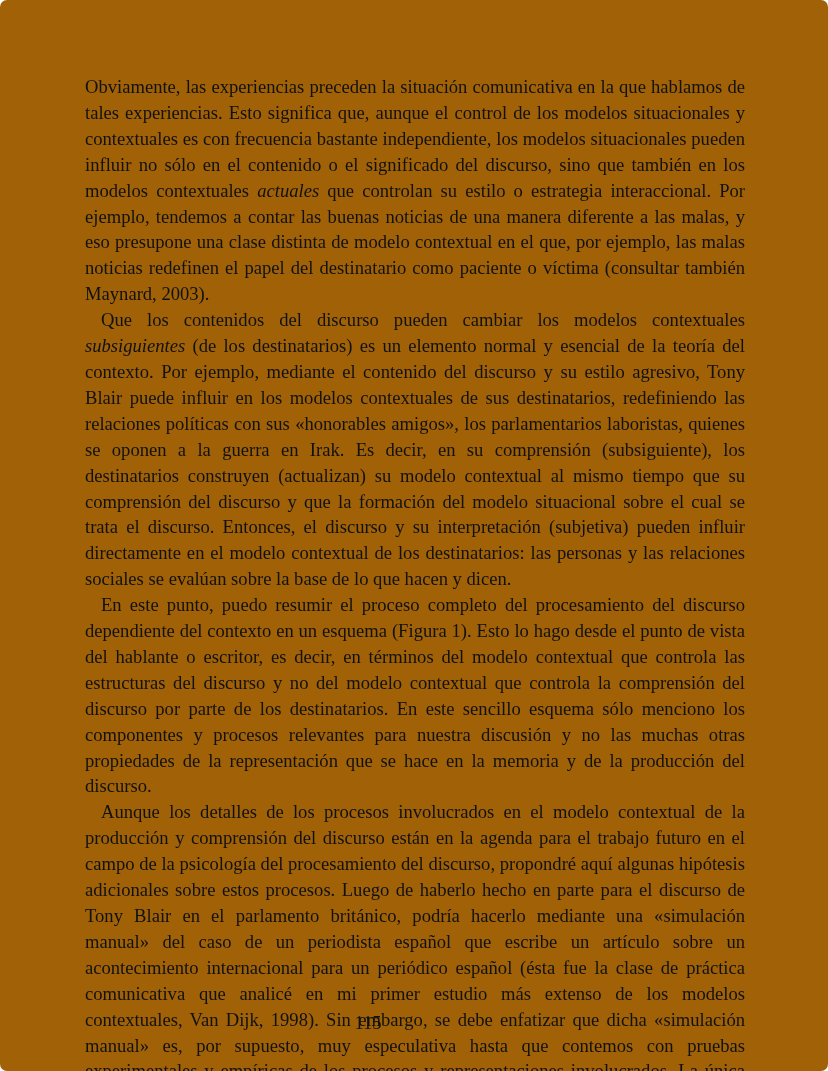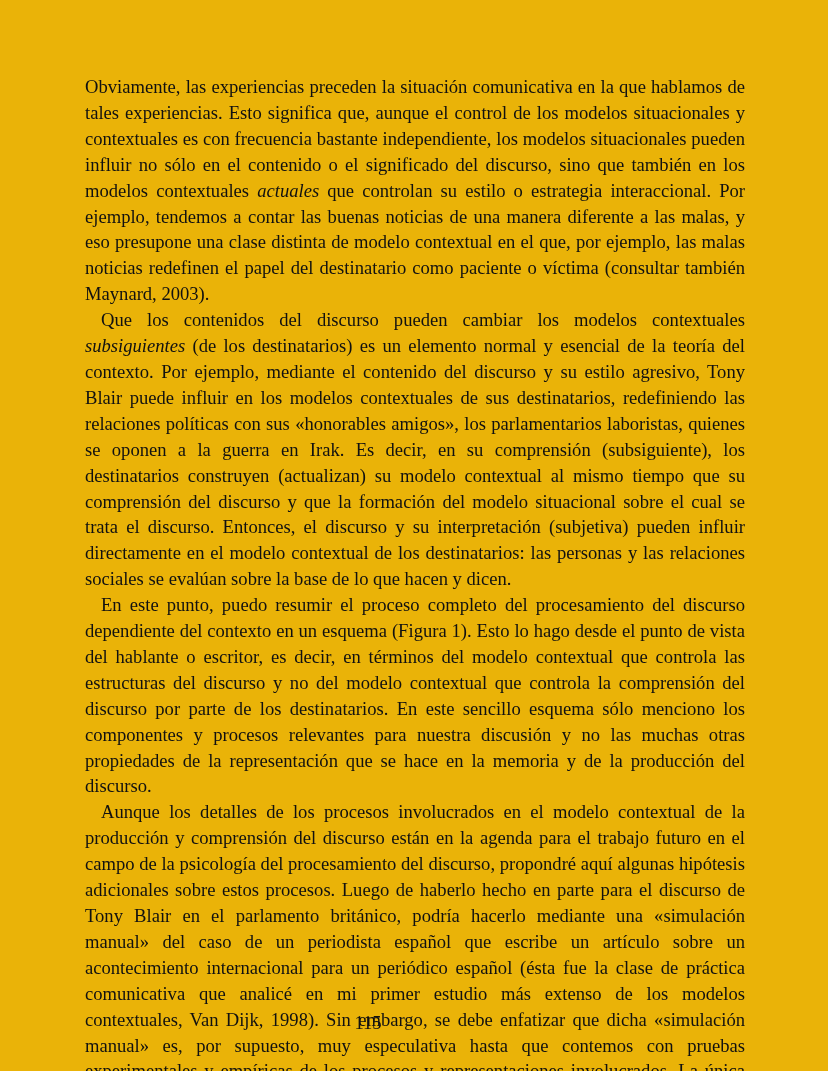--- a/index.html
+++ b/index.html
@@ -16,21 +16,22 @@
     color: #1a1a1a;
     overflow: hidden;
   }
 
   .page {
     position: absolute;
     left: 0;
     top: 0;
     width: 828px;
     height: 1071px;
-    background: #eab308;
+    background: #a16207;
+    border-radius: 7px;
   }
 
   .text-block {
     position: absolute;
     left: 85px;
     top: 74px;
     width: 660px;
   }
 
   .para {

